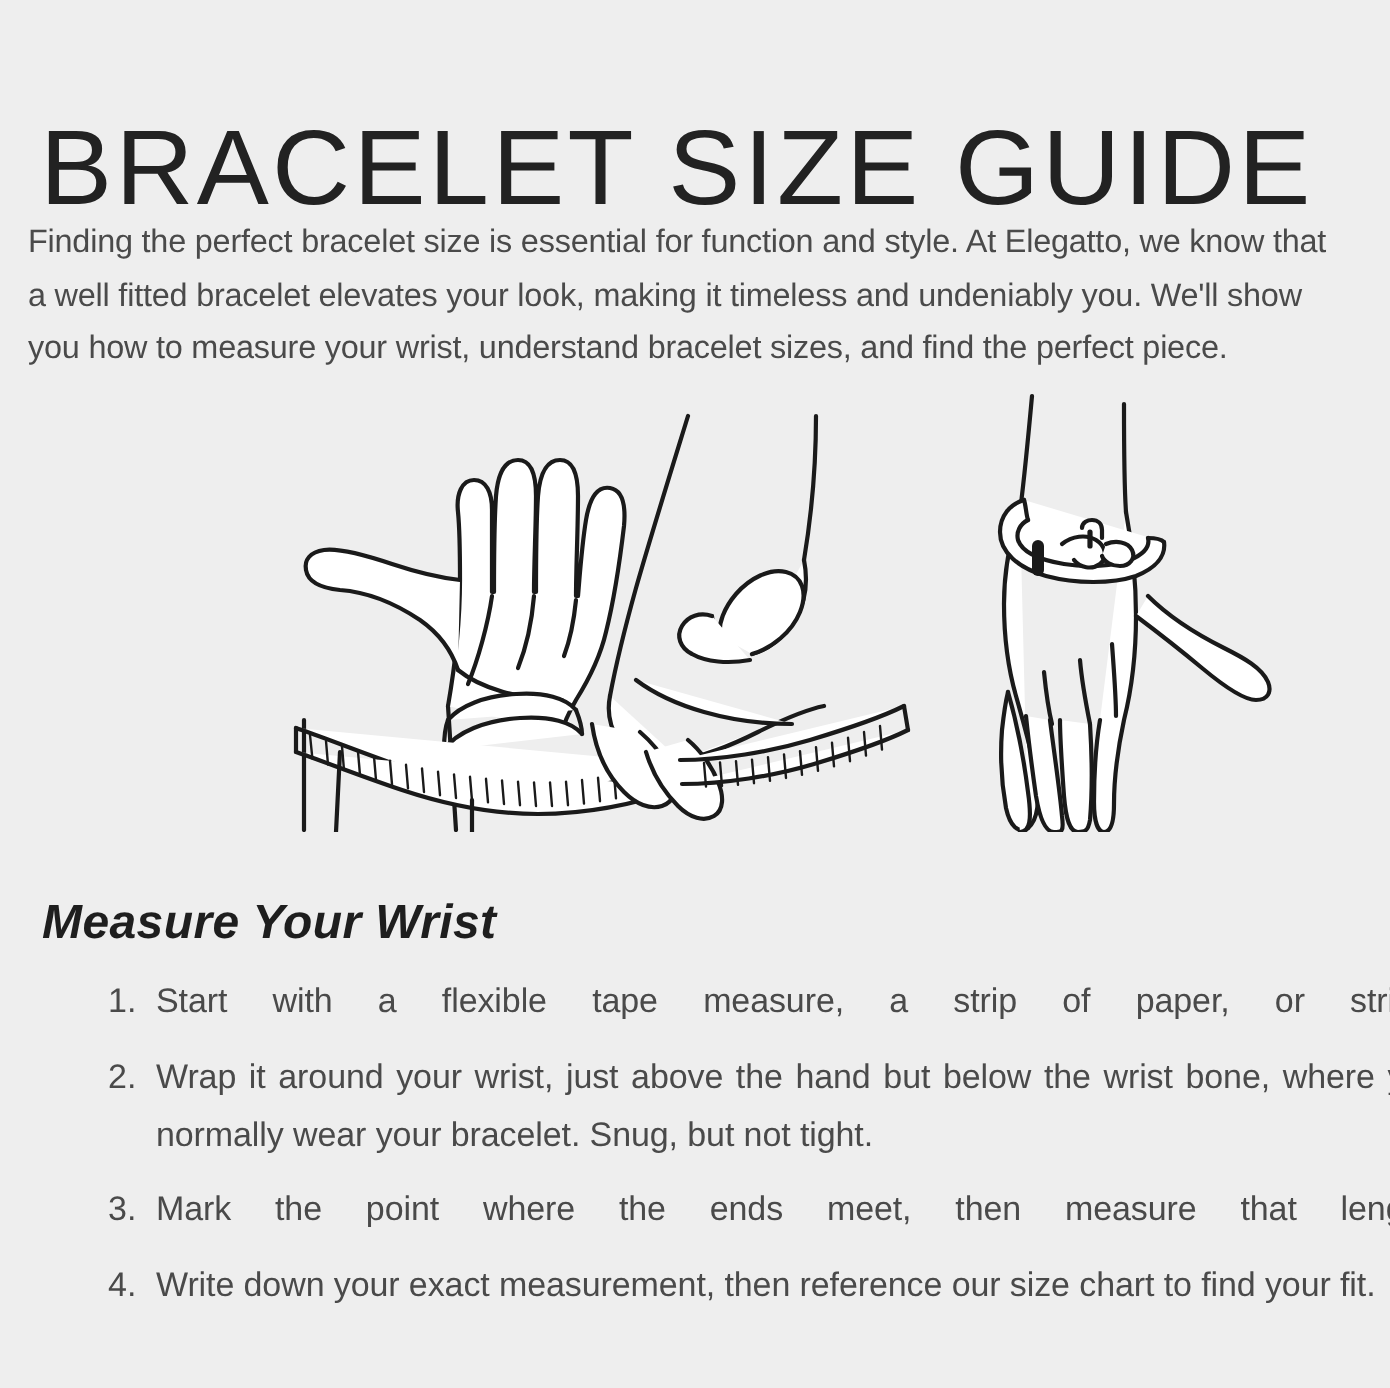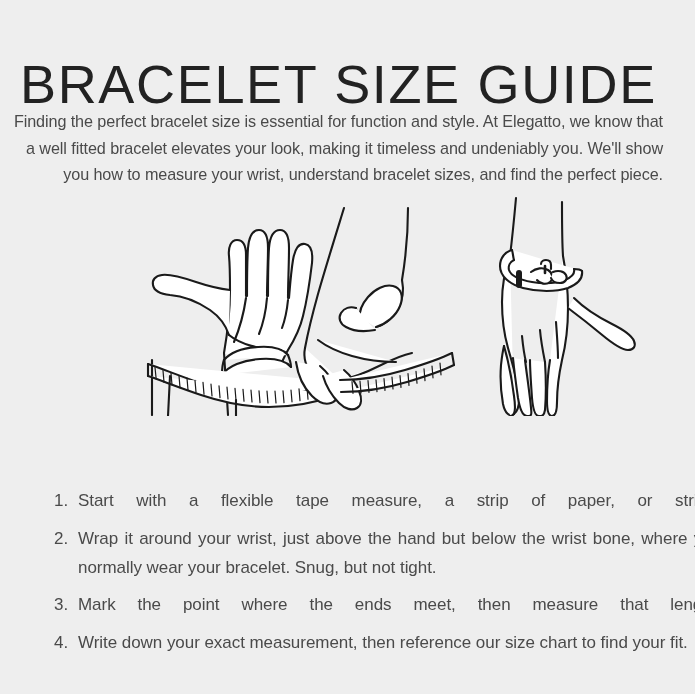--- a/index.html
+++ b/index.html
@@ -37,26 +37,26 @@
     color: #222222;
     white-space: nowrap;
     transform: scaleX(1.02);
     transform-origin: left top;
     -webkit-font-smoothing: antialiased;
   }
 
   
   .intro {
     position: absolute;
-    left: 4px;
+    left: 14px;
     top: 92px;
     width: 659px;
     font-size: 16.2px;
     line-height: 26.5px;
-    text-align: right;
+    text-align: left;
     color: #4a4a4a;
     letter-spacing: -0.1px;
   }
 
   
   .illustration {
     position: absolute;
     left: 0px;
     top: 190px;
     width: 695px;
@@ -357,20 +357,21 @@
           <path d="M541 74 C541 71 544 70 546 70 C549 70 551 72 551 75 L551 79"></path>
           <path d="M553 82 C558 80 564 81 566 85 C568 89 565 93 560 93 C556 93 552 91 551 88" fill="#ffffff"></path>
 
           <path d="M519 83 L519 95" stroke="#1a1a1a" stroke-width="6"></path>
         </g>
 
       </g>
     </svg>
   </div>
 
+  <h2 class="section-heading">Measure Your Wrist</h2>
 
   <ol class="steps">
     <li class="step">
       <span class="step-num">1.</span>
       <span class="step-text justify">Start with a flexible tape measure, a strip of paper, or string.</span>
     </li>
     <li class="step">
       <span class="step-num">2.</span>
       <span class="step-text justify-multi">Wrap it around your wrist, just above the hand but below the wrist bone, where you normally wear your bracelet. Snug, but not tight.</span>
     </li>

